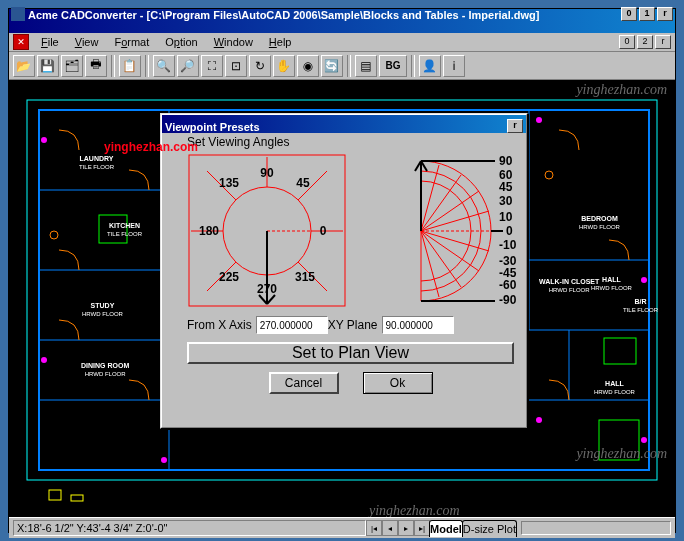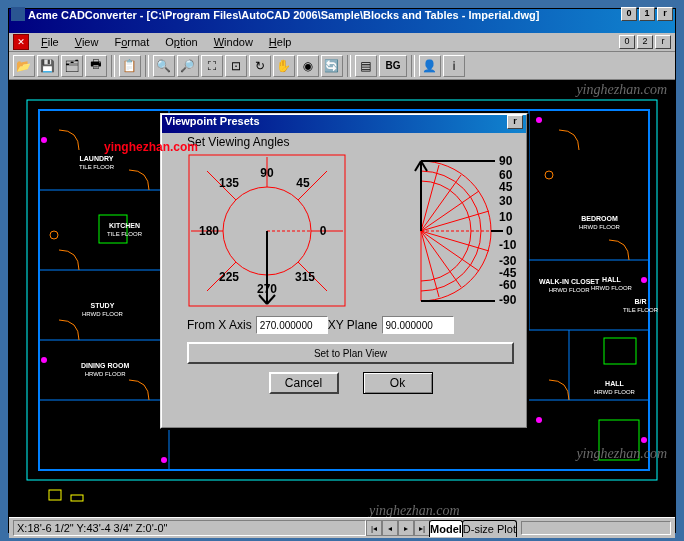--- a/index.html
+++ b/index.html
@@ -22,30 +22,30 @@
   .statusbar { height: 21px; background: #c0c0c0; display: flex; align-items: center; padding: 0 4px; border-top: 1px solid #fff; font-size: 11px; }
   .status-coords { flex: 1; padding: 1px 3px; border: 1px solid; border-color:#808080 #fff #fff #808080;}
   .tab-ctl { display: flex; align-items:center; gap:0;}
   .tab-nav-btn { width: 16px; height: 16px; background: #c0c0c0; border: 1px solid #808080; font-size:8px; display:flex; align-items:center; justify-content:center; cursor:pointer;}
   .tab { padding: 2px 0; background: #fff; border: 1px solid #000; border-bottom: none; border-radius: 3px 3px 0 0; margin-left: -1px; cursor:pointer; font-weight: bold;}
   .tab.inactive { background: #c0c0c0; font-weight: normal;}
   .watermark { position:absolute; color:#6a6a6a; font-size: 14px; font-style:italic; pointer-events:none; font-family: Georgia, serif;}
   
   .dialog { position: absolute; left: 160px; top: 113px; width: 368px; height: 316px; background: #c0c0c0; border: 1px solid; border-color: #dfdfdf #000 #000 #dfdfdf; box-shadow: 1px 1px 0 #000;}
   .dlg-inner { border: 1px solid; border-color:#fff #808080 #808080 #fff; height: 100%; }
-  .dlg-title { height: 18px; background: linear-gradient(to right, #000080, #1084d0); color: #fff; font-weight: bold; display: flex; align-items: flex-start; padding: 0 3px; }
+  .dlg-title { height: 18px; background: linear-gradient(to right, #000080, #1084d0); color: #fff; font-weight: bold; display: flex; align-items: flex-end; padding: 0 3px; }
   .dlg-title-text { flex:1; }
   .dlg-body { padding: 2px 12px 8px; font-size: 12px; margin-left: 13px; }
   .dlg-label { margin-bottom: 4px; display:block;}
   .dials { display: flex; gap: 14px; justify-content:space-between; margin-bottom: 8px;}
   .dial-box { width: 160px; height: 155px; position:relative; }
   .axis-row { display:flex; align-items:center; justify-content:flex-start; margin: 6px 0 8px;}
   .axis-group { display:flex; align-items:center; gap: 4px;}
   .axis-input { width: 72px; height: 18px; border: 1px solid; border-color: #808080 #fff #fff #808080; background:#fff; padding: 0 3px; font-family: Liberation Sans, sans-serif; font-size: 10px;}
-  .long-btn { width: 100%; height: 22px; background: #c0c0c0; border: 2px solid; border-color: #fff #404040 #404040 #fff; cursor:pointer; font-size:10px; margin-bottom: 8px;}
+  .long-btn { width: 100%; height: 22px; background: #c0c0c0; border: 2px solid; border-color: #fff #404040 #404040 #fff; cursor:pointer; font-size:16px; margin-bottom: 8px;}
   .btn-row { display: flex; justify-content: center; gap: 24px; }
   .dlg-btn { width: 70px; height: 22px; background: #c0c0c0; border: 2px solid; border-color: #fff #404040 #404040 #fff; cursor:pointer; font-size:12px;}
   .dlg-btn.default { border: 1px solid #000; box-shadow: inset 1px 1px 0 #fff, inset -1px -1px 0 #808080;}
   .red-wm { position:absolute; color:#ff0015; font-size:12px; font-weight:bold; font-family: Arial; z-index: 5;}
   .room-label { position:absolute; color:#fff; font-size:7px; font-family:Arial; text-align:center; line-height:8px; font-weight:bold;}
   .room-sub { font-size:6px; font-weight:normal; display:block;}
 </style>
 </head>
 <body>
 

